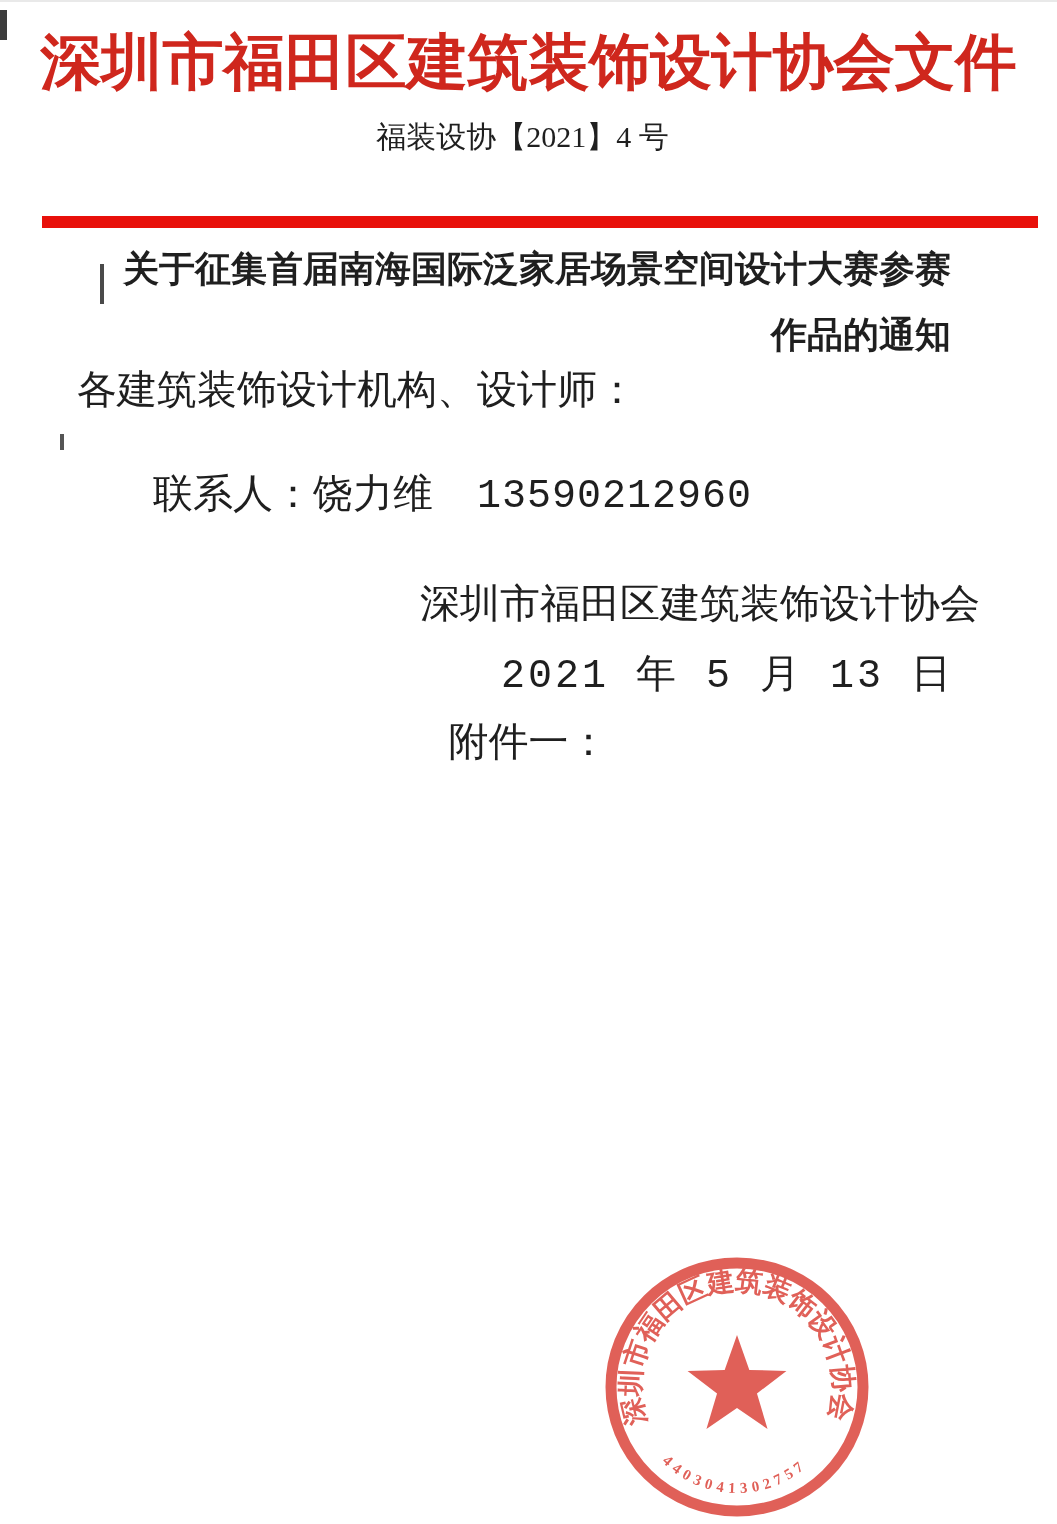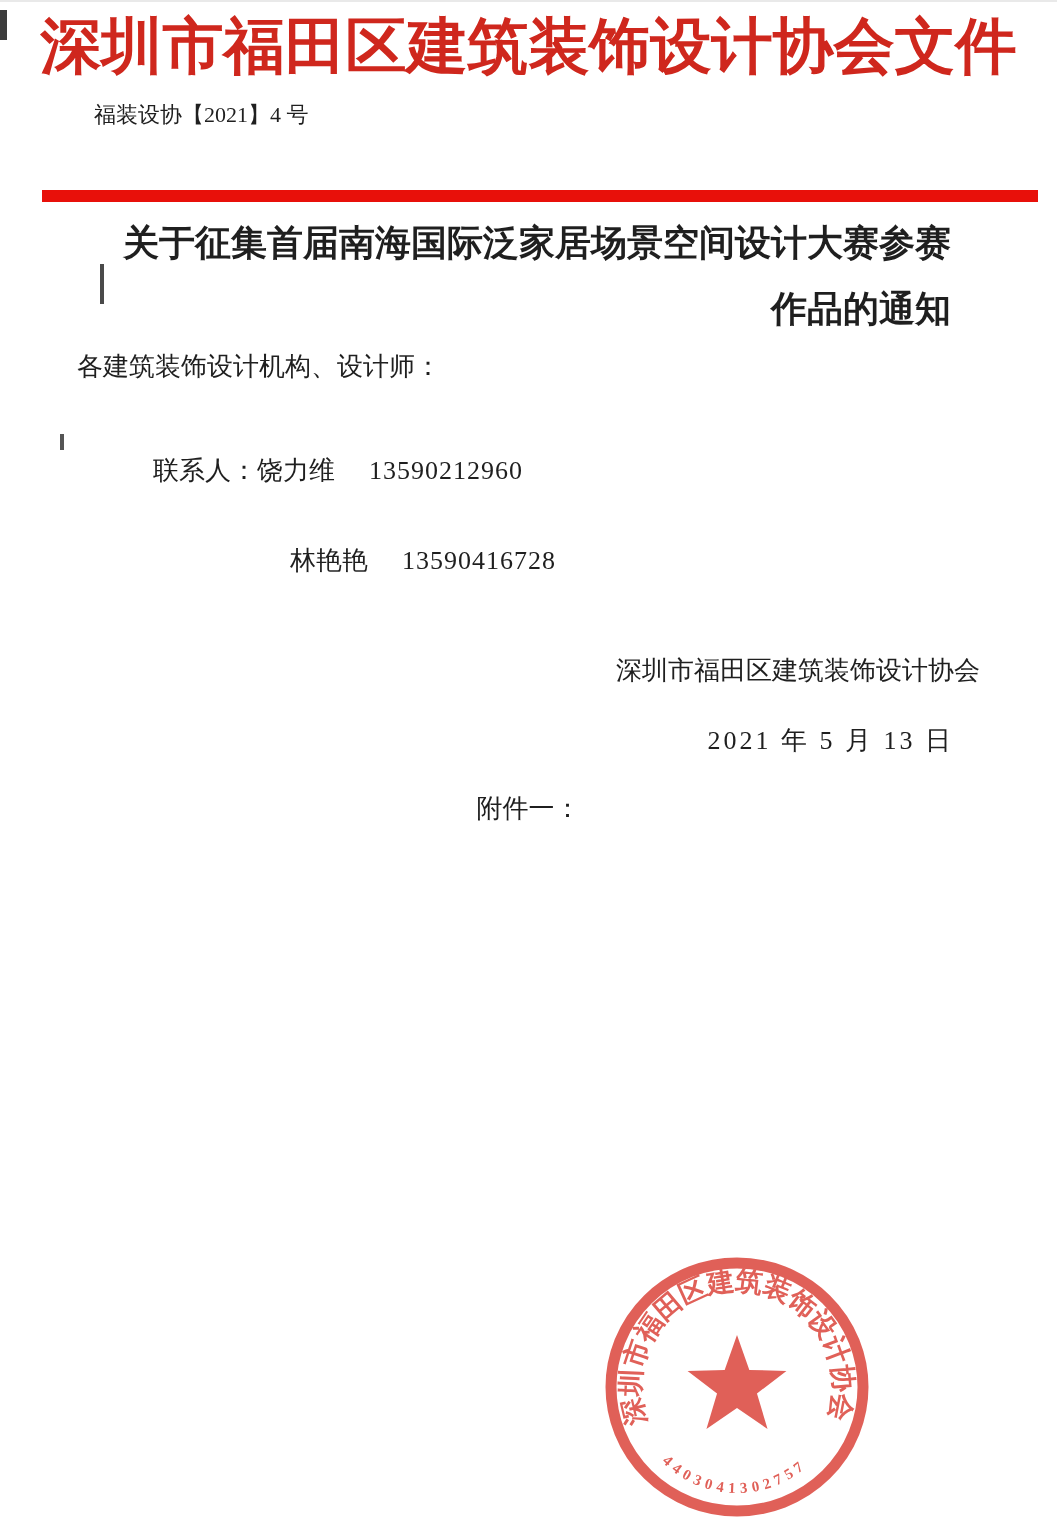--- a/index.html
+++ b/index.html
@@ -3,46 +3,47 @@
 <meta charset="utf-8">
 <style>
   * { margin:0; padding:0; box-sizing:border-box; }
   body { background:#ffffff; font-family:"Liberation Serif","DejaVu Serif",serif; }
   .page {
     position:relative; width:1057px; height:1524px; margin:0 auto;
     background:#ffffff; color:#1f1f1f; overflow:hidden;
     border-top:2px solid #e9e9e9;
   }
   .org-header {
-    padding-top:8px; text-align:center;
+    padding-top:24px; text-align:center;
     font-size:61px; font-weight:bold; line-height:1.2;
     color:#cf271d; letter-spacing:0px; white-space:nowrap;
   }
   .doc-row {
-    display:flex; justify-content:flex-start; align-items:baseline;
-    margin:18px 106px 0 94px; font-size:22px; line-height:1.3;
+    display:flex; justify-content:center; align-items:baseline;
+    margin:18px 106px 0 94px; font-size:30px; line-height:1.3;
   }
   .red-rule {
     margin-top:60px; margin-left:42px;
     width:996px; height:12px; background:#e8100a;
   }
   .doc-title {
     margin:8px auto 0; max-width:845px;
     text-align:right; font-size:36px; font-weight:bold; line-height:66px;
   }
   .content {
-    margin:-8px 77px 0 77px; font-size:26px; line-height:66px;
+    margin:-8px 77px 0 77px; font-size:40px; line-height:66px;
     text-align:justify;
+    font-family:Liberation Mono, monospace;
   }
   .salutation { text-align:left; }
   .para { text-indent:2.1em; word-break:break-all; }
   .contacts { margin-top:26px; line-height:90px; text-align:left; }
   .contact-line-1 { margin-left:76px; }
   .contact-line-2 { margin-left:213px; }
-  .phone { margin-left:34px; letter-spacing:1px; }
+  .phone { margin-left:44px; letter-spacing:1px; }
   .sig-block { margin-top:30px; text-align:right; line-height:70px; }
   .sig-org { margin-right:0px; }
   .sig-date { margin-right:26px; letter-spacing:3px; }
   .attachment { text-align:center; line-height:66px; }
   .seal {
     position:absolute; left:587px; top:1237px;
     width:300px; height:296px;
     opacity:0.88; mix-blend-mode:multiply;
   }
   .seal text { font-family:"Liberation Serif","DejaVu Serif",serif; }
@@ -72,23 +73,20 @@
 
   <div class="doc-title">关于征集首届南海国际泛家居场景空间设计大赛参赛作品的通知</div>
 
   <div class="content">
     <div class="salutation">各建筑装饰设计机构、设计师：</div>
 
     <div class="contacts">
       <div class="contact-line-1">
         <span>联系人：</span><span>饶力维</span><span class="phone">13590212960</span>
       </div>
-      <div class="contact-line-2">
-        <span>林艳艳</span><span class="phone">13590416728</span>
-      </div>
     </div>
 
     <div class="sig-block">
       <div class="sig-org">深圳市福田区建筑装饰设计协会</div>
       <div class="sig-date">2021 年 5 月 13 日</div>
     </div>
 
     <div class="attachment">附件一：</div>
   </div>
 

